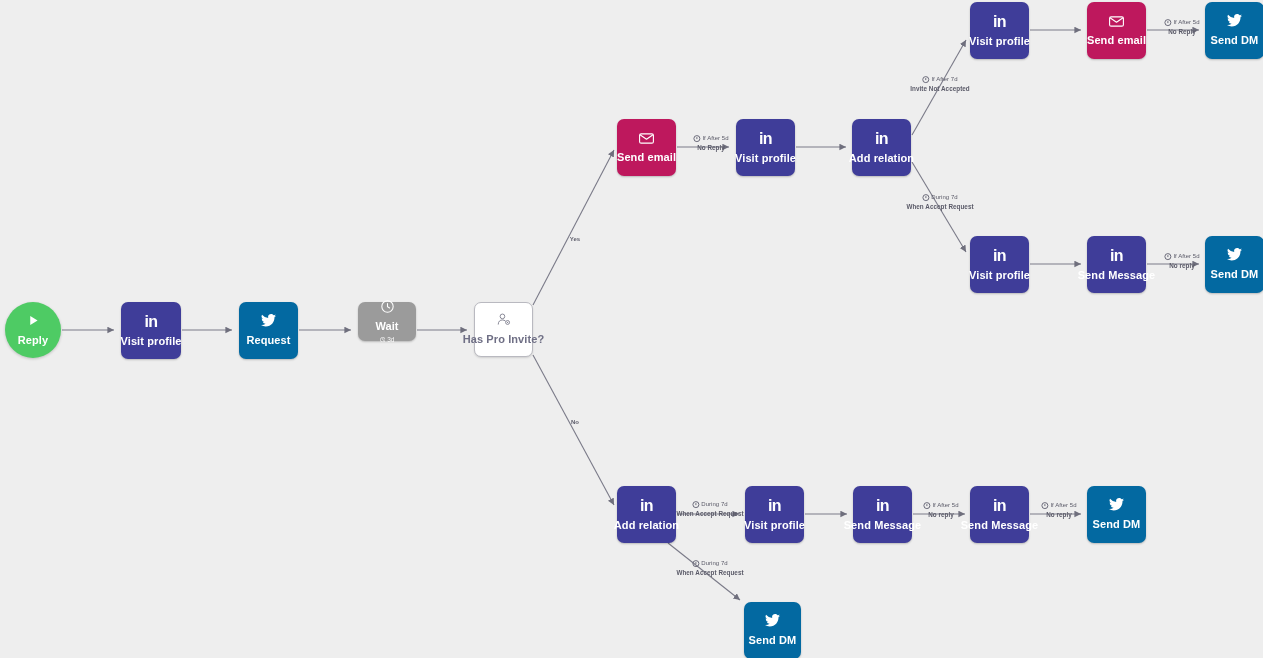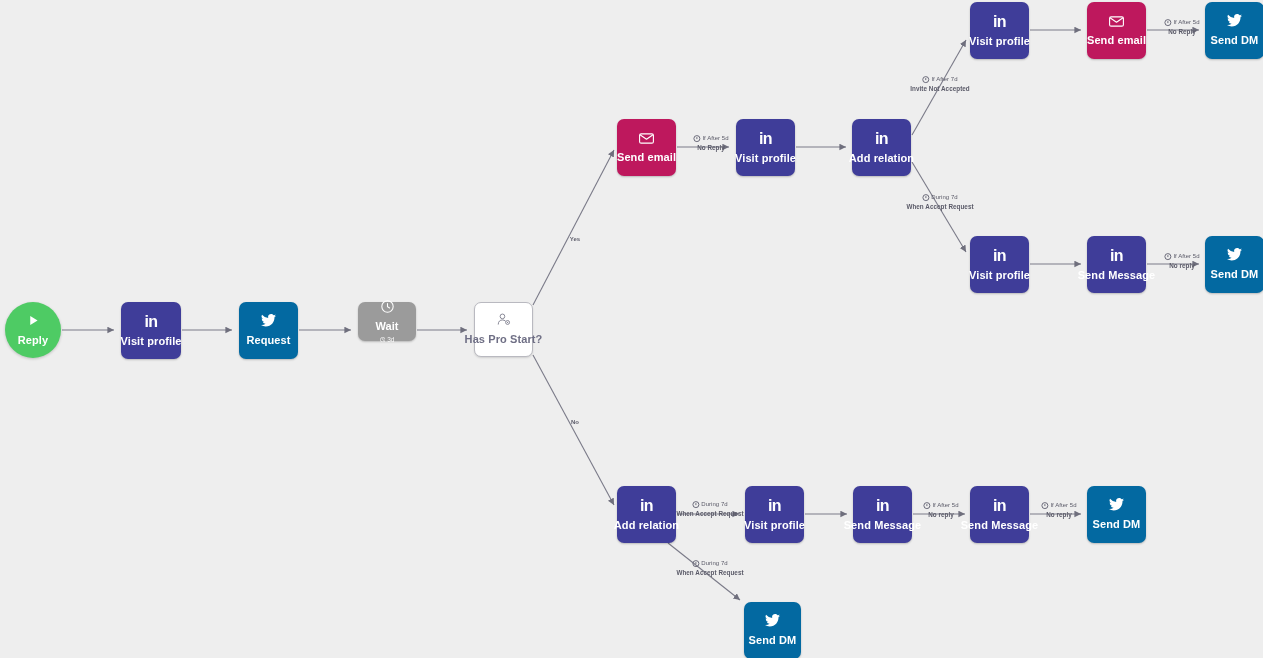--- a/index.html
+++ b/index.html
@@ -208,21 +208,21 @@
           <span>3d</span>
         </span>
       </div>
       <div class="node t-decision" style="left: 474px; top: 302px; width: 59px; height: 55px;">
         <span class="n-icon dec-glyph"><svg width="14" height="13" viewBox="0 0 18 16" xmlns="http://www.w3.org/2000/svg">
             <circle cx="7" cy="4" r="3" fill="none" stroke="#80808f" stroke-width="1.2"></circle>
             <path d="M1.6 14 C1.6 10.3 4 8.6 7 8.6 C8.4 8.6 9.7 9 10.7 9.8" fill="none" stroke="#80808f" stroke-width="1.2" stroke-linecap="round"></path>
             <circle cx="13.6" cy="11.8" r="2.5" fill="none" stroke="#80808f" stroke-width="1.2"></circle>
             <circle cx="13.6" cy="11.8" r="0.8" fill="#80808f"></circle>
           </svg></span>
-        <span class="n-label">Has Pro Start?</span>
+        <span class="n-label">Has Pro Invite?</span>
       </div>
       <div class="node t-email" style="left: 617px; top: 119px; width: 59px; height: 57px;">
         <span class="n-icon mail-glyph"><svg width="15" height="11" viewBox="0 0 20 14" xmlns="http://www.w3.org/2000/svg">
             <rect x="0.8" y="0.8" width="18.4" height="12.4" rx="2" fill="none" stroke="#ffffff" stroke-width="1.5"></rect>
             <path d="M1.8 2.3 L10 8 L18.2 2.3" fill="none" stroke="#ffffff" stroke-width="1.5" stroke-linecap="round" stroke-linejoin="round"></path>
           </svg></span>
         <span class="n-label">Send email</span>
       </div>
       <div class="node t-linkedin" style="left: 736px; top: 119px; width: 59px; height: 57px;">
         <span class="n-icon li-glyph">in</span>

